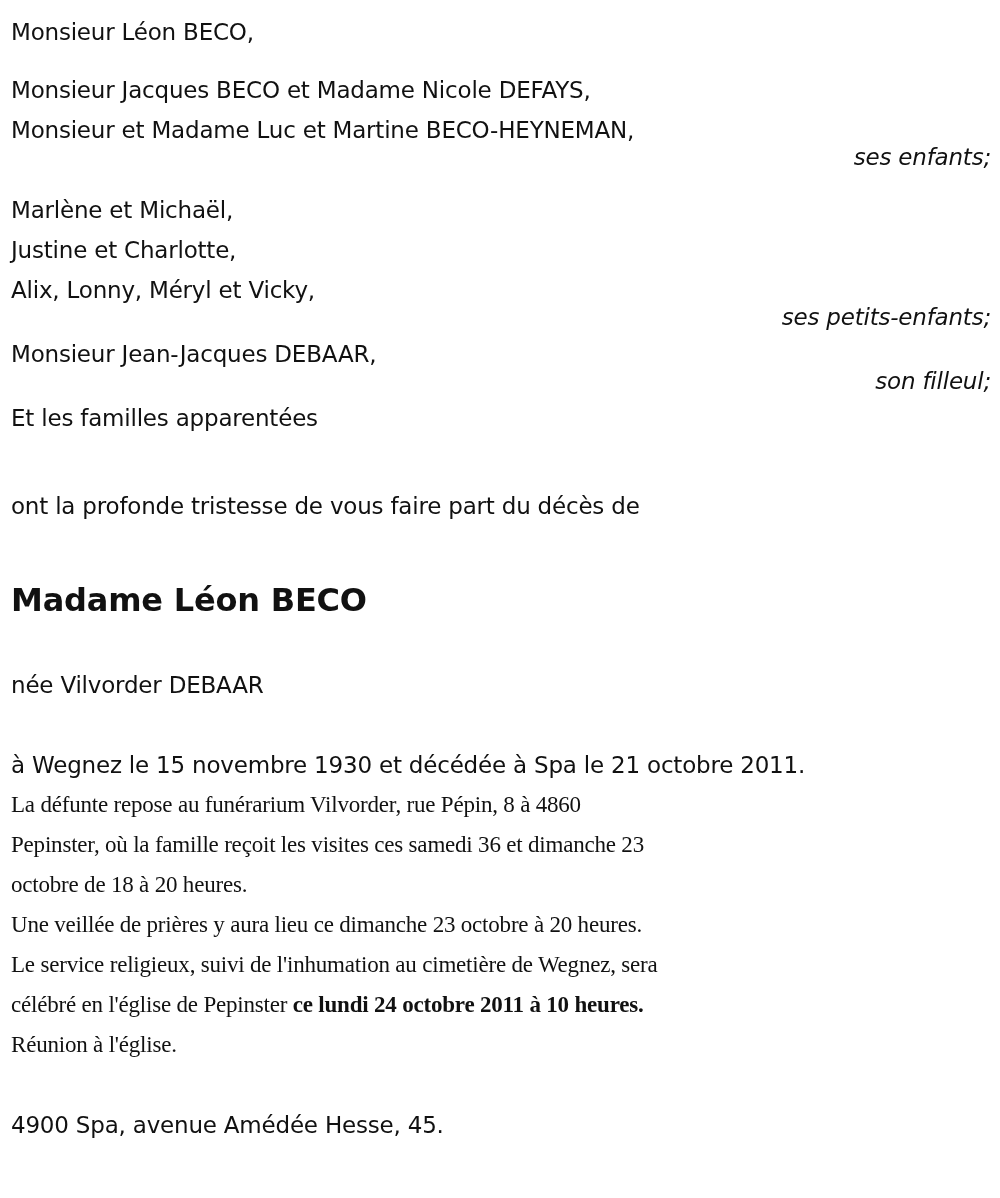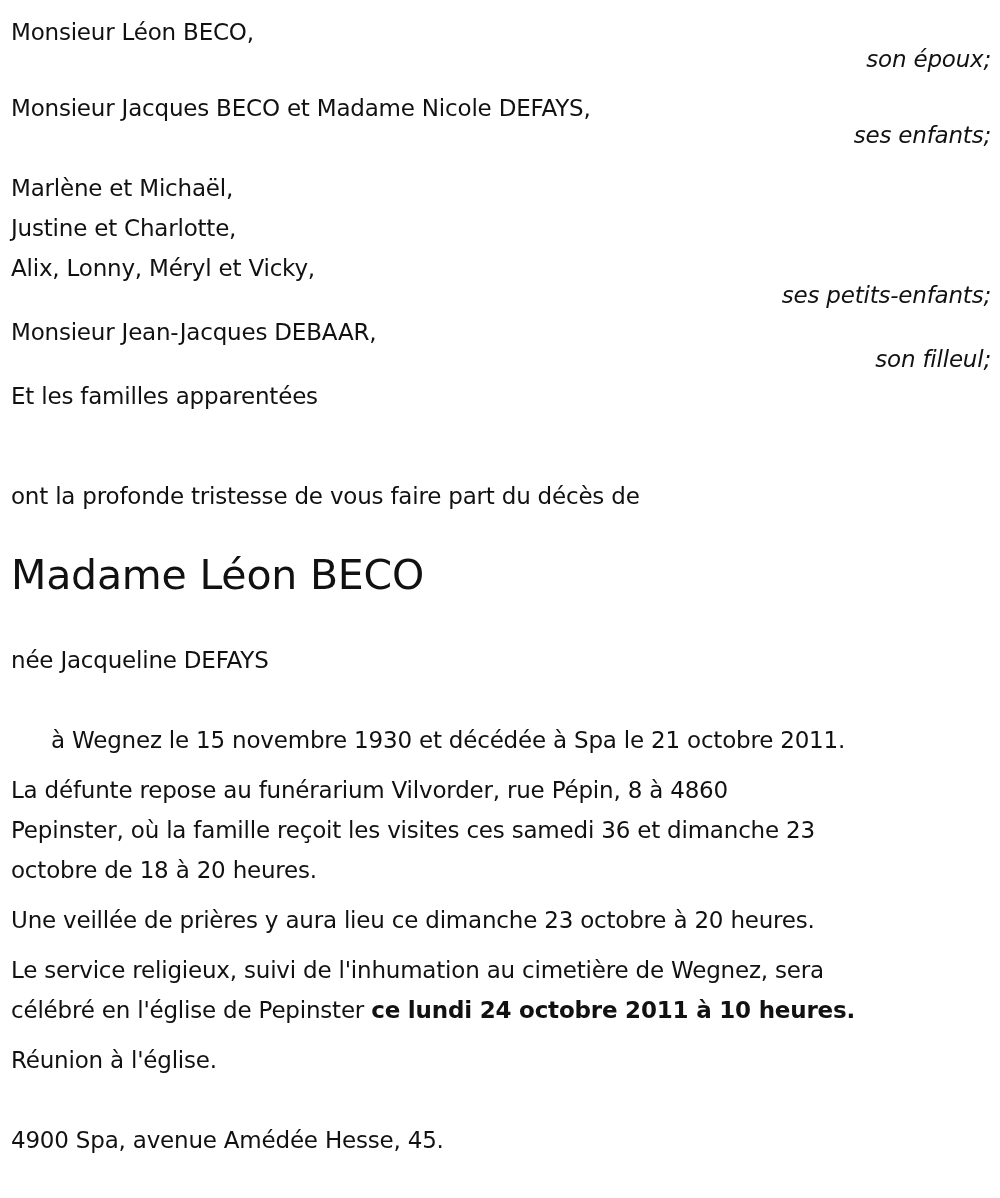--- a/index.html
+++ b/index.html
@@ -33,50 +33,50 @@
     }
     .role {
       display: block;
       text-align: right;
       font-style: italic;
       line-height: 22px;
       margin-top: -4px;
       margin-bottom: 4px;
       letter-spacing: -0.2px;
     }
-    .announce { margin-top: 60px; letter-spacing: -0.4px; }
+    .announce { margin-top: 48px; letter-spacing: -0.4px; }
     .deceased {
-      margin-top: 37px;
-      font-size: 41px;
-      font-weight: normal;
+      margin-top: 52px;
+      font-size: 32px;
+      font-weight: bold;
       line-height: 44px;
       letter-spacing: -0.3px;
     }
     .nee { margin-top: 43px; letter-spacing: -0.4px; }
     .para {
-      margin-top: 10px;
       line-height: 40px;
       letter-spacing: -0.5px;
+      font-family: Liberation Serif, serif;
     }
-    .birth { margin-top: 40px; letter-spacing: -0.5px; margin-left: 40px; }
+    .birth { margin-top: 40px; letter-spacing: -0.5px; }
     .bold { font-weight: bold; text-align: right; }
     .address { margin-top: 40px; letter-spacing: -0.5px; }
   </style>
 </head>
 <body>
 
 <div class="doc">
 
   <div class="block" style="margin-top:12px;">
     <span class="line">Monsieur Léon BECO,</span>
-    <span class="role">son époux;</span>
   </div>
 
   <div class="block" style="margin-top:18px;">
     <span class="line">Monsieur Jacques BECO et Madame Nicole DEFAYS,</span>
+    <span class="line">Monsieur et Madame Luc et Martine BECO-HEYNEMAN,</span>
     <span class="role">ses enfants;</span>
   </div>
 
   <div class="block" style="margin-top:22px;">
     <span class="line">Marlène et Michaël,</span>
     <span class="line">Justine et Charlotte,</span>
     <span class="line">Alix, Lonny, Méryl et Vicky,</span>
     <span class="role">ses petits-enfants;</span>
   </div>
 
@@ -91,21 +91,21 @@
 
   <div class="block announce">
     <span class="line">ont la profonde tristesse de vous faire part du décès de</span>
   </div>
 
   <div class="block deceased">
     <span class="line">Madame Léon BECO</span>
   </div>
 
   <div class="block nee">
-    <span class="line">née Jacqueline DEFAYS</span>
+    <span class="line">née Vilvorder DEBAAR</span>
   </div>
 
   <div class="block birth">
     <span class="line">à Wegnez le 15 novembre 1930 et décédée à Spa le 21 octobre 2011.</span>
   </div>
 
   <div class="block para">
     <span class="line">La défunte repose au funérarium Vilvorder, rue Pépin, 8 à 4860</span>
     <span class="line">Pepinster, où la famille reçoit les visites ces samedi 36 et dimanche 23</span>
     <span class="line">octobre de 18 à 20 heures.</span>

